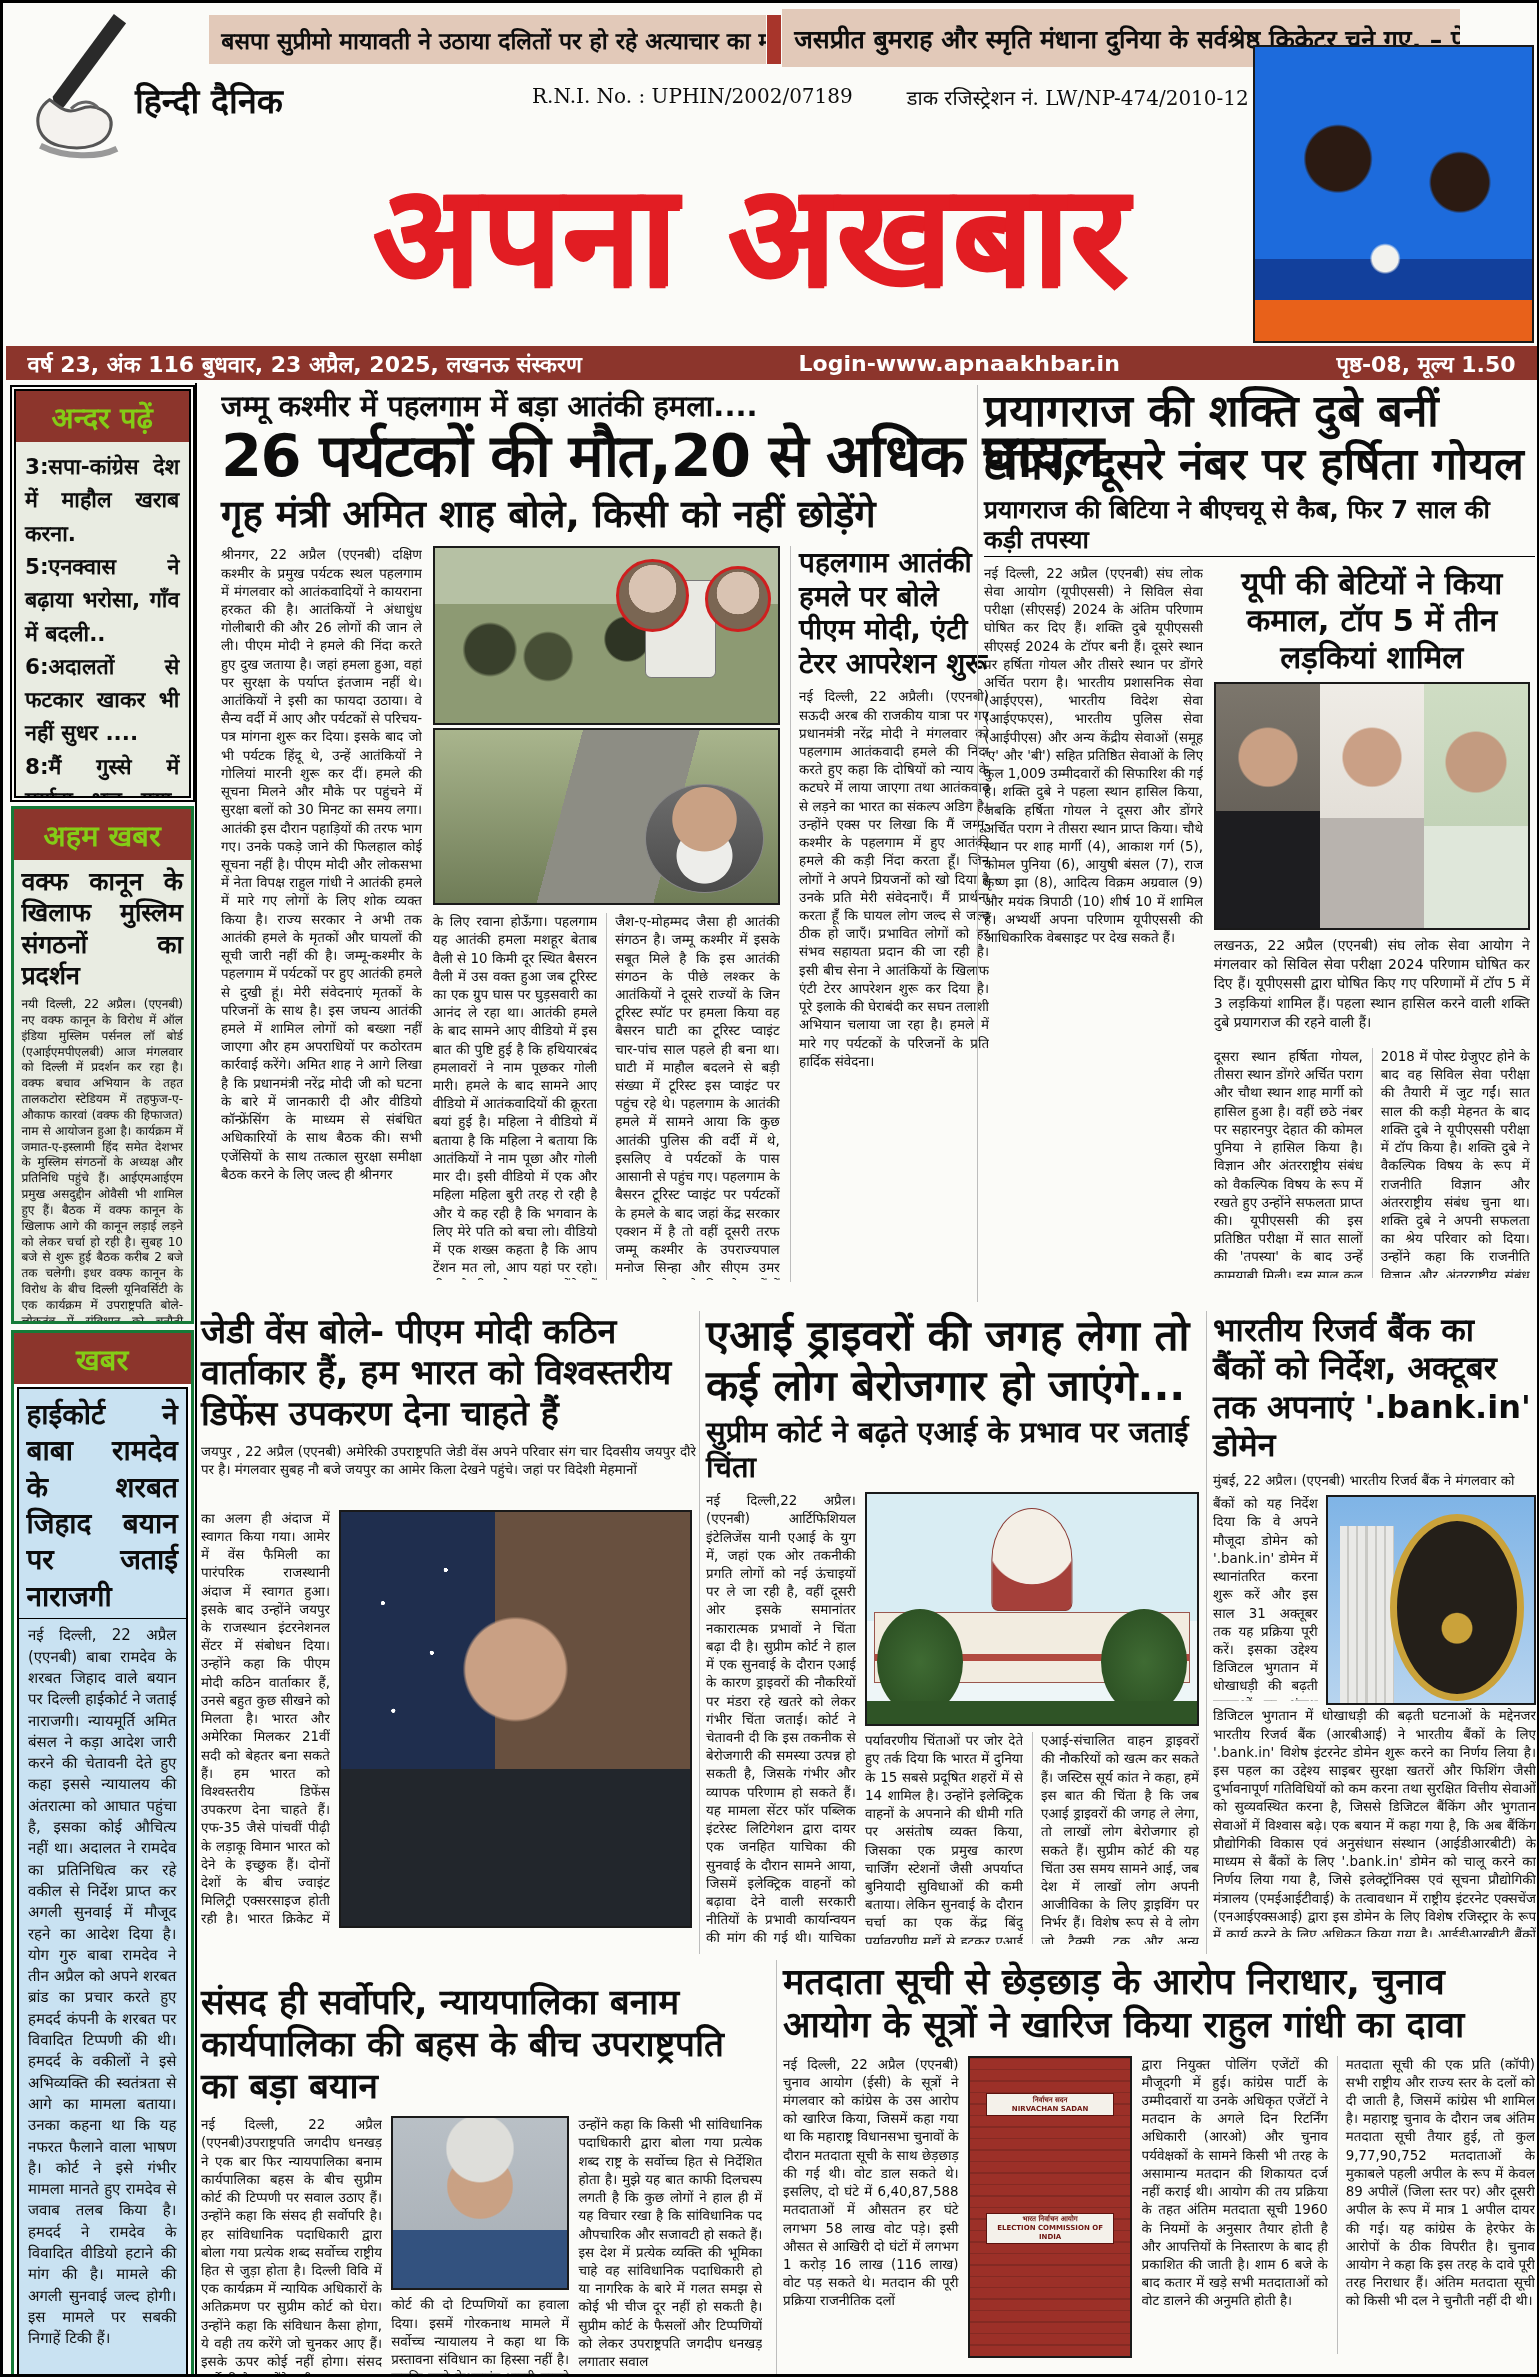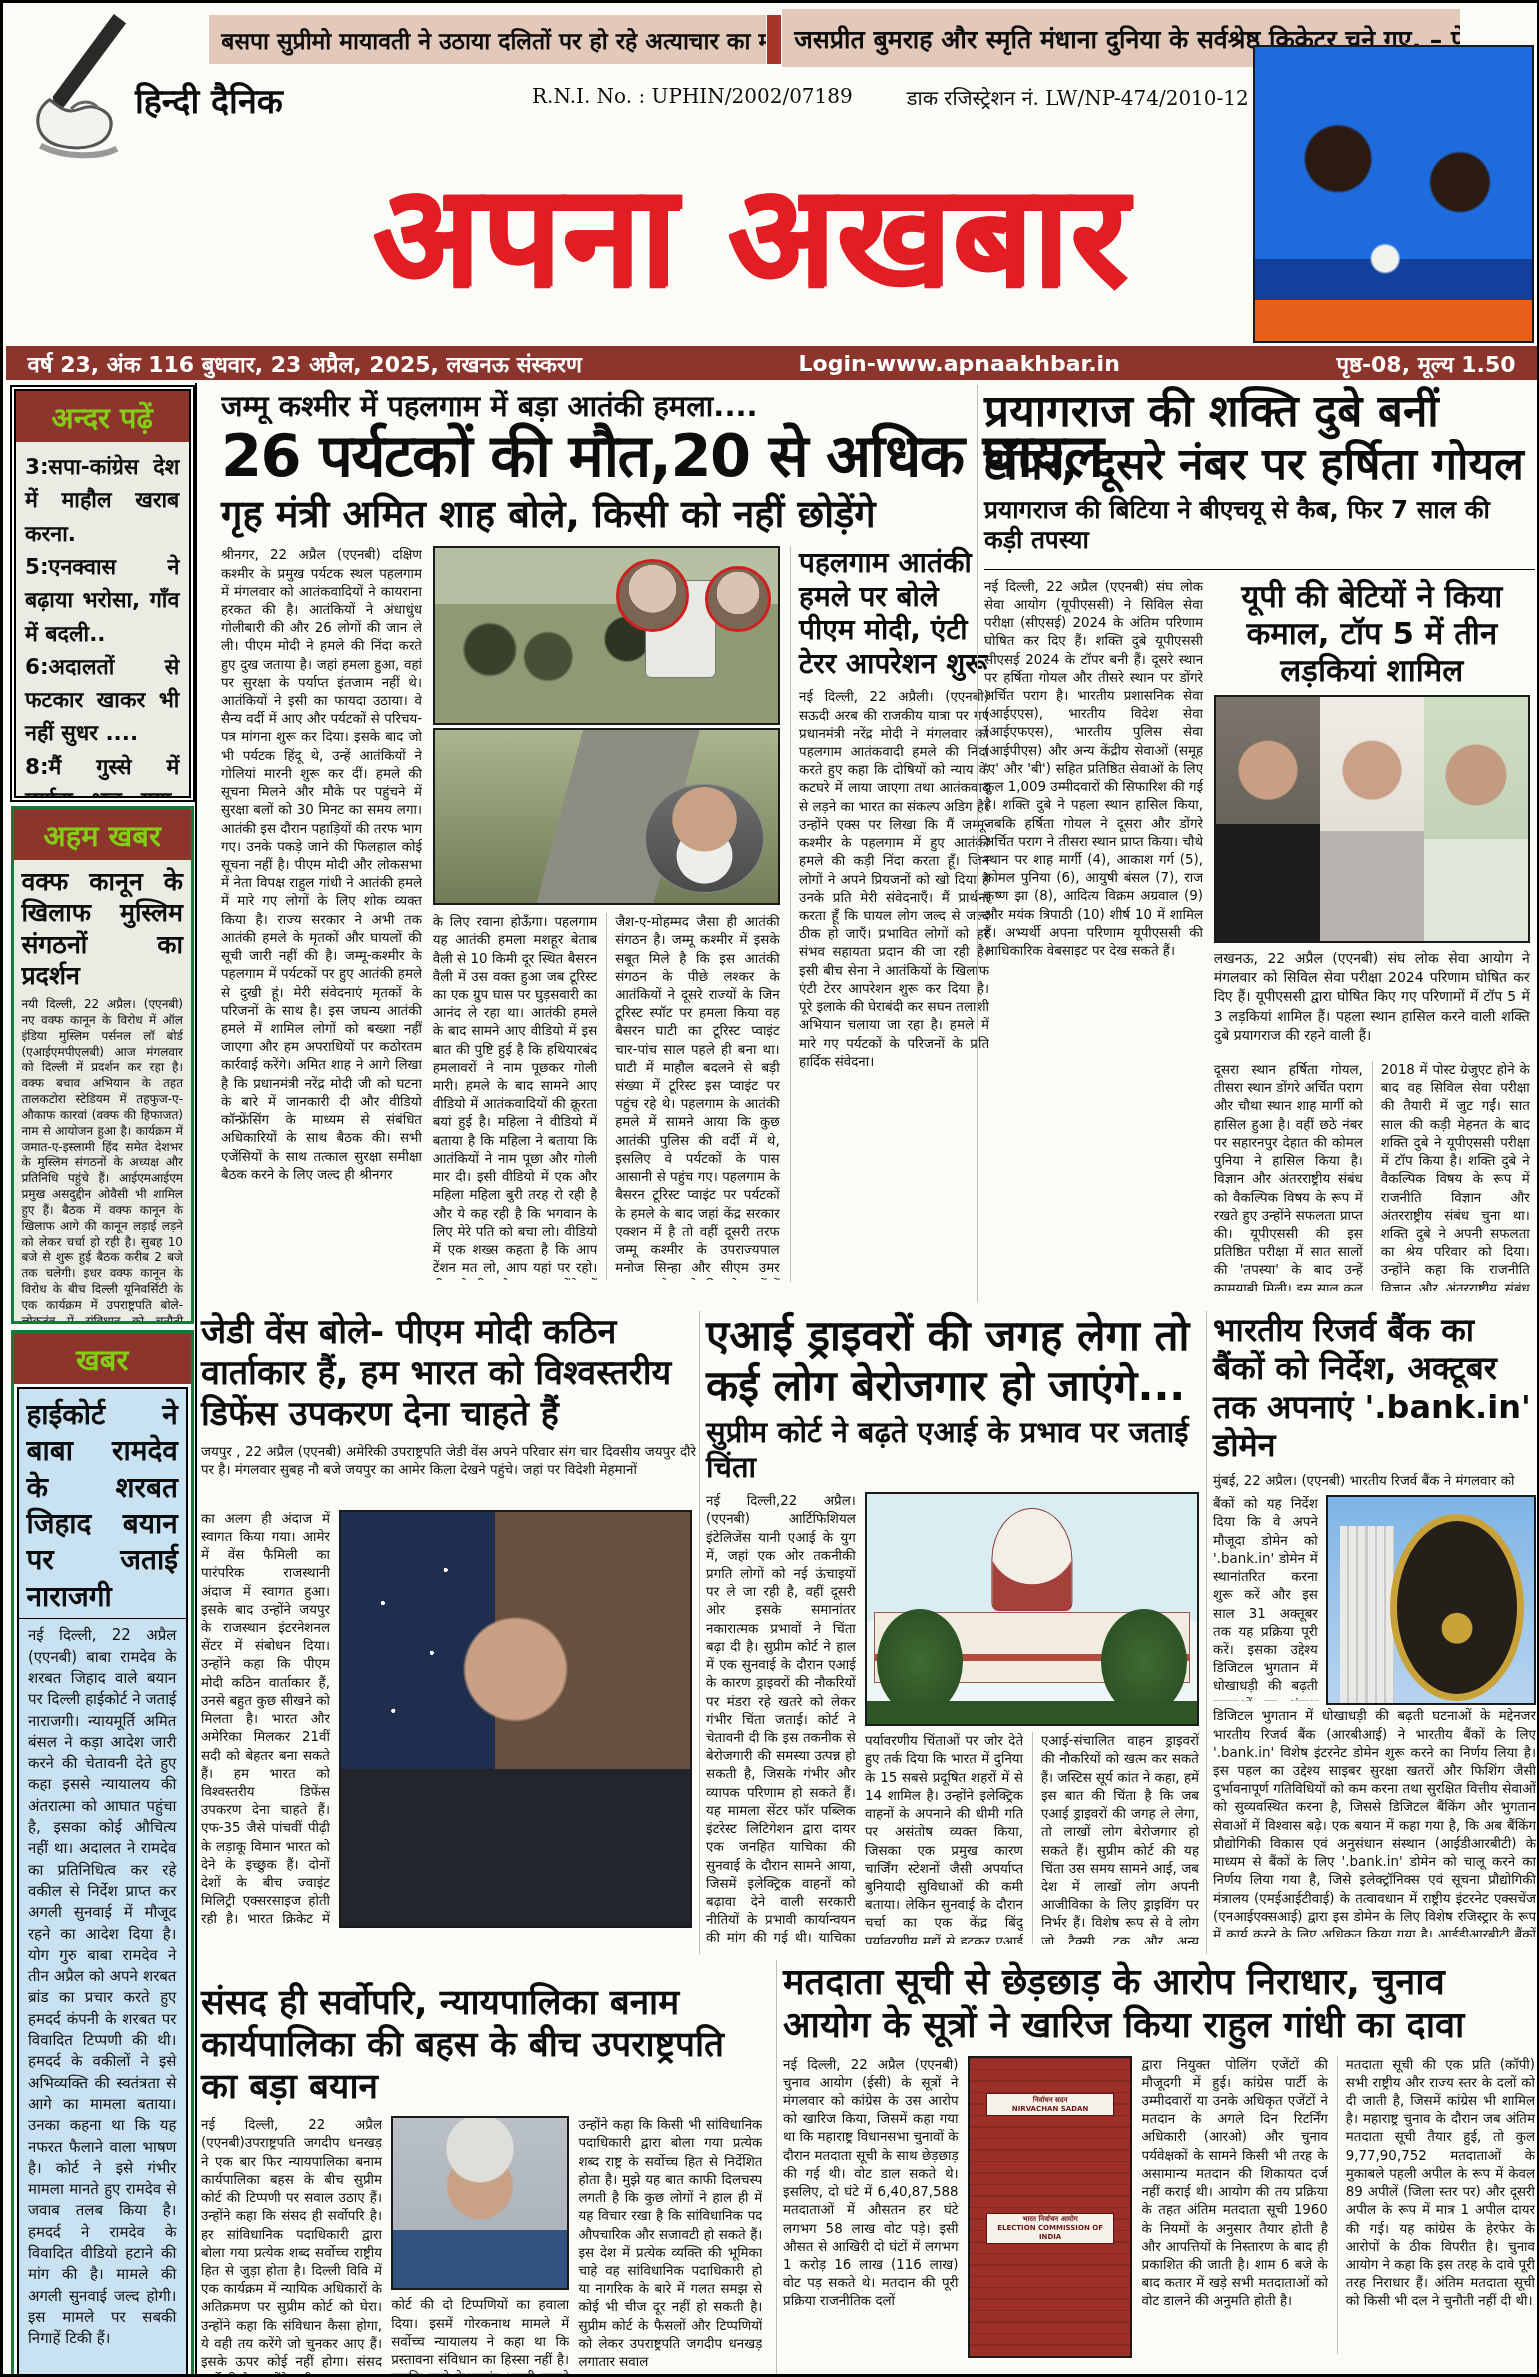--- a/index.html
+++ b/index.html
@@ -217,21 +217,21 @@
 
       <div class="colrule" style="width:190px;padding-left:7.7px;overflow:hidden;">
         <div class="h-med" style="font-size:28px;">पहलगाम आतंकी हमले पर बोले पीएम मोदी, एंटी टेरर आपरेशन शुरू</div>
         <div class="bt" style="margin-top:7.7px;height:591px;">नई दिल्ली, 22 अप्रैली। (एएनबी) सऊदी अरब की राजकीय यात्रा पर गए प्रधानमंत्री नरेंद्र मोदी ने मंगलवार को पहलगाम आतंकवादी हमले की निंदा करते हुए कहा कि दोषियों को न्याय के कटघरे में लाया जाएगा तथा आतंकवाद से लड़ने का भारत का संकल्प अडिग है। उन्होंने एक्स पर लिखा कि मैं जम्मू-कश्मीर के पहलगाम में हुए आतंकी हमले की कड़ी निंदा करता हूँ। जिन लोगों ने अपने प्रियजनों को खो दिया है उनके प्रति मेरी संवेदनाएँ। मैं प्रार्थना करता हूँ कि घायल लोग जल्द से जल्द ठीक हो जाएँ। प्रभावित लोगों को हर संभव सहायता प्रदान की जा रही है। इसी बीच सेना ने आतंकियों के खिलाफ एंटी टेरर आपरेशन शुरू कर दिया है। पूरे इलाके की घेराबंदी कर सघन तलाशी अभियान चलाया जा रहा है। हमले में मारे गए पर्यटकों के परिजनों के प्रति हार्दिक संवेदना।</div>
       </div>
     </div>
   </section>
 
   <section class="abs colrule" style="left:974px;top:382px;width:558px;height:917px;padding-left:6.1px;">
     <div class="h-med" style="font-size:44px;">प्रयागराज की शक्ति दुबे बनीं टॉपर, दूसरे नंबर पर हर्षिता गोयल</div>
-    <div class="h-med" style="font-size:24.5px;margin-top:4.6px;border-bottom:1.5px solid #000;padding-bottom:15px;">प्रयागराज की बिटिया ने बीएचयू से कैब, फिर 7 साल की कड़ी तपस्या</div>
+    <div class="h-med" style="font-size:24.5px;margin-top:4.6px;border-bottom:1.5px solid #000;padding-bottom:2px;">प्रयागराज की बिटिया ने बीएचयू से कैब, फिर 7 साल की कड़ी तपस्या</div>
 
     <div style="display:flex;gap:10.7px;margin-top:7.7px;height:713px;">
       <div class="bt" style="width:219px;height:100%;">नई दिल्ली, 22 अप्रैल (एएनबी) संघ लोक सेवा आयोग (यूपीएससी) ने सिविल सेवा परीक्षा (सीएसई) 2024 के अंतिम परिणाम घोषित कर दिए हैं। शक्ति दुबे यूपीएससी सीएसई 2024 के टॉपर बनी हैं। दूसरे स्थान पर हर्षिता गोयल और तीसरे स्थान पर डोंगरे अर्चित पराग है। भारतीय प्रशासनिक सेवा (आईएएस), भारतीय विदेश सेवा (आईएफएस), भारतीय पुलिस सेवा (आईपीएस) और अन्य केंद्रीय सेवाओं (समूह 'ए' और 'बी') सहित प्रतिष्ठित सेवाओं के लिए कुल 1,009 उम्मीदवारों की सिफारिश की गई है। शक्ति दुबे ने पहला स्थान हासिल किया, जबकि हर्षिता गोयल ने दूसरा और डोंगरे अर्चित पराग ने तीसरा स्थान प्राप्त किया। चौथे स्थान पर शाह मार्गी (4), आकाश गर्ग (5), कोमल पुनिया (6), आयुषी बंसल (7), राज कृष्ण झा (8), आदित्य विक्रम अग्रवाल (9) और मयंक त्रिपाठी (10) शीर्ष 10 में शामिल हैं। अभ्यर्थी अपना परिणाम यूपीएससी की आधिकारिक वेबसाइट पर देख सकते हैं।</div>
 
       <div style="width:316px;display:flex;flex-direction:column;overflow:hidden;">
         <div class="h-med" style="font-size:31px;text-align:center;">यूपी की बेटियों ने किया कमाल, टॉप 5 में तीन लड़कियां शामिल</div>
         <div class="ph toppers" style="height:244px;margin-top:6.1px;">
           <div class="tp1"></div>
           <div class="tp2"></div>
           <div class="tp3"></div>

